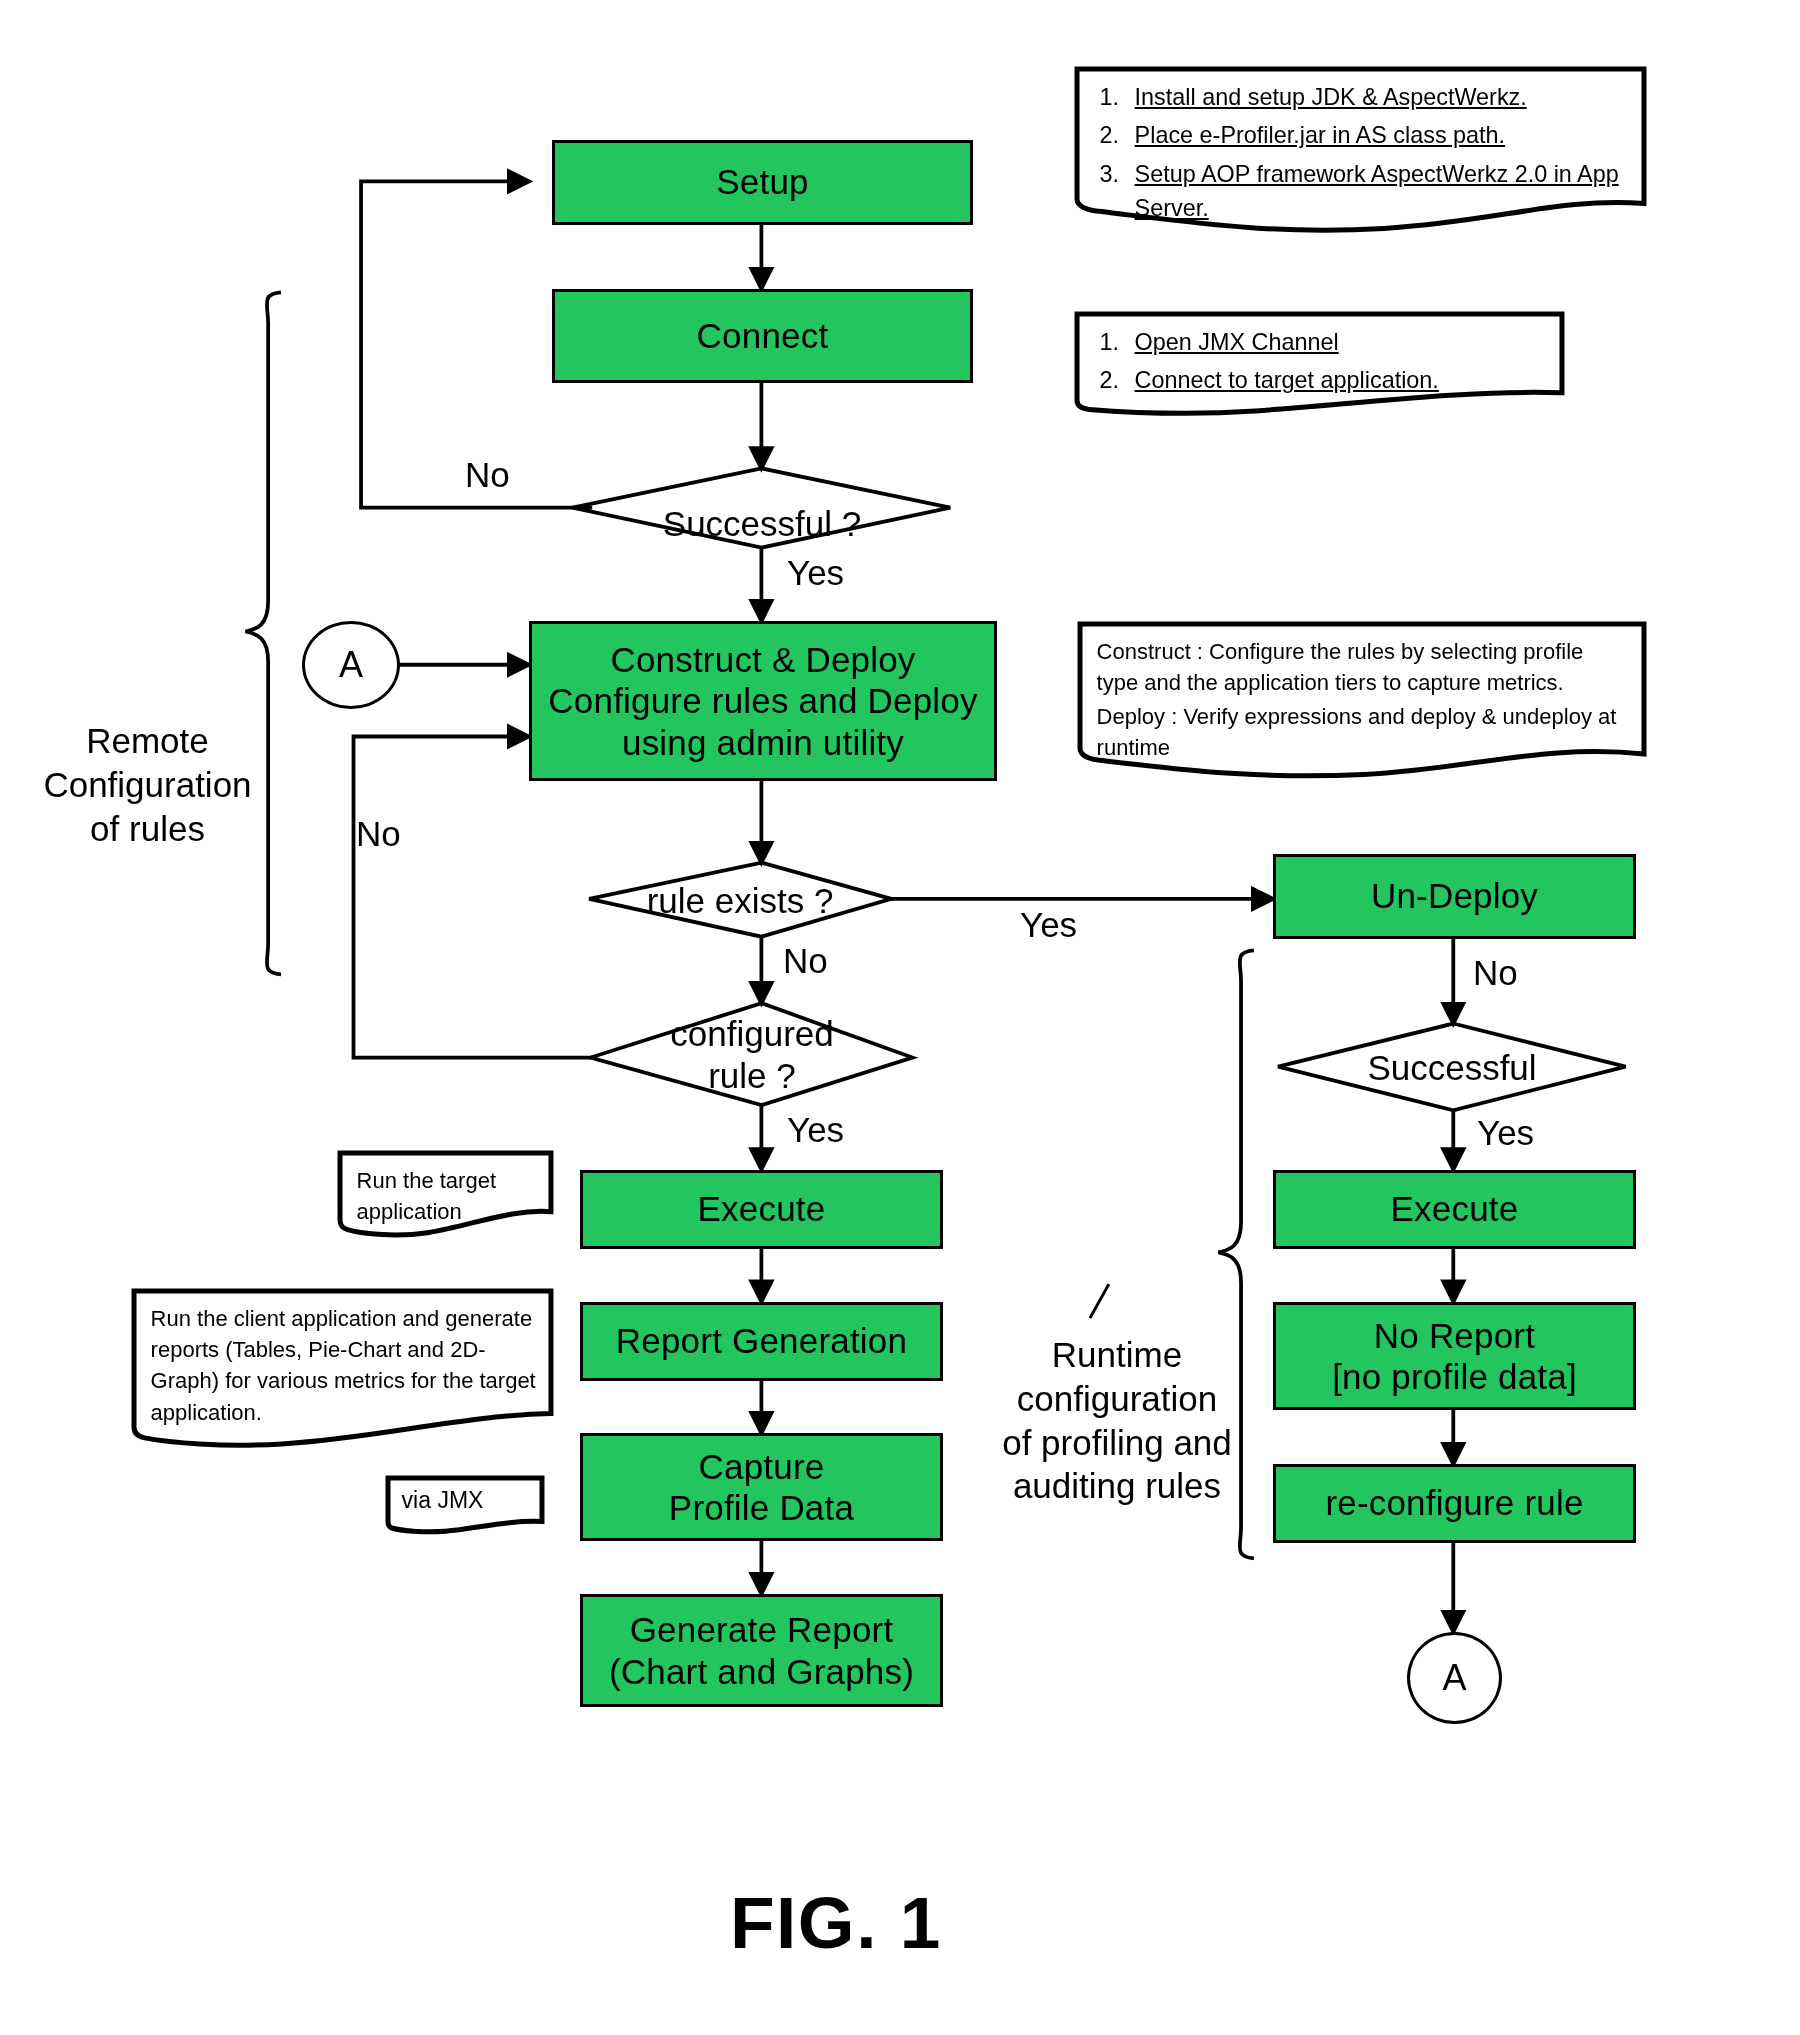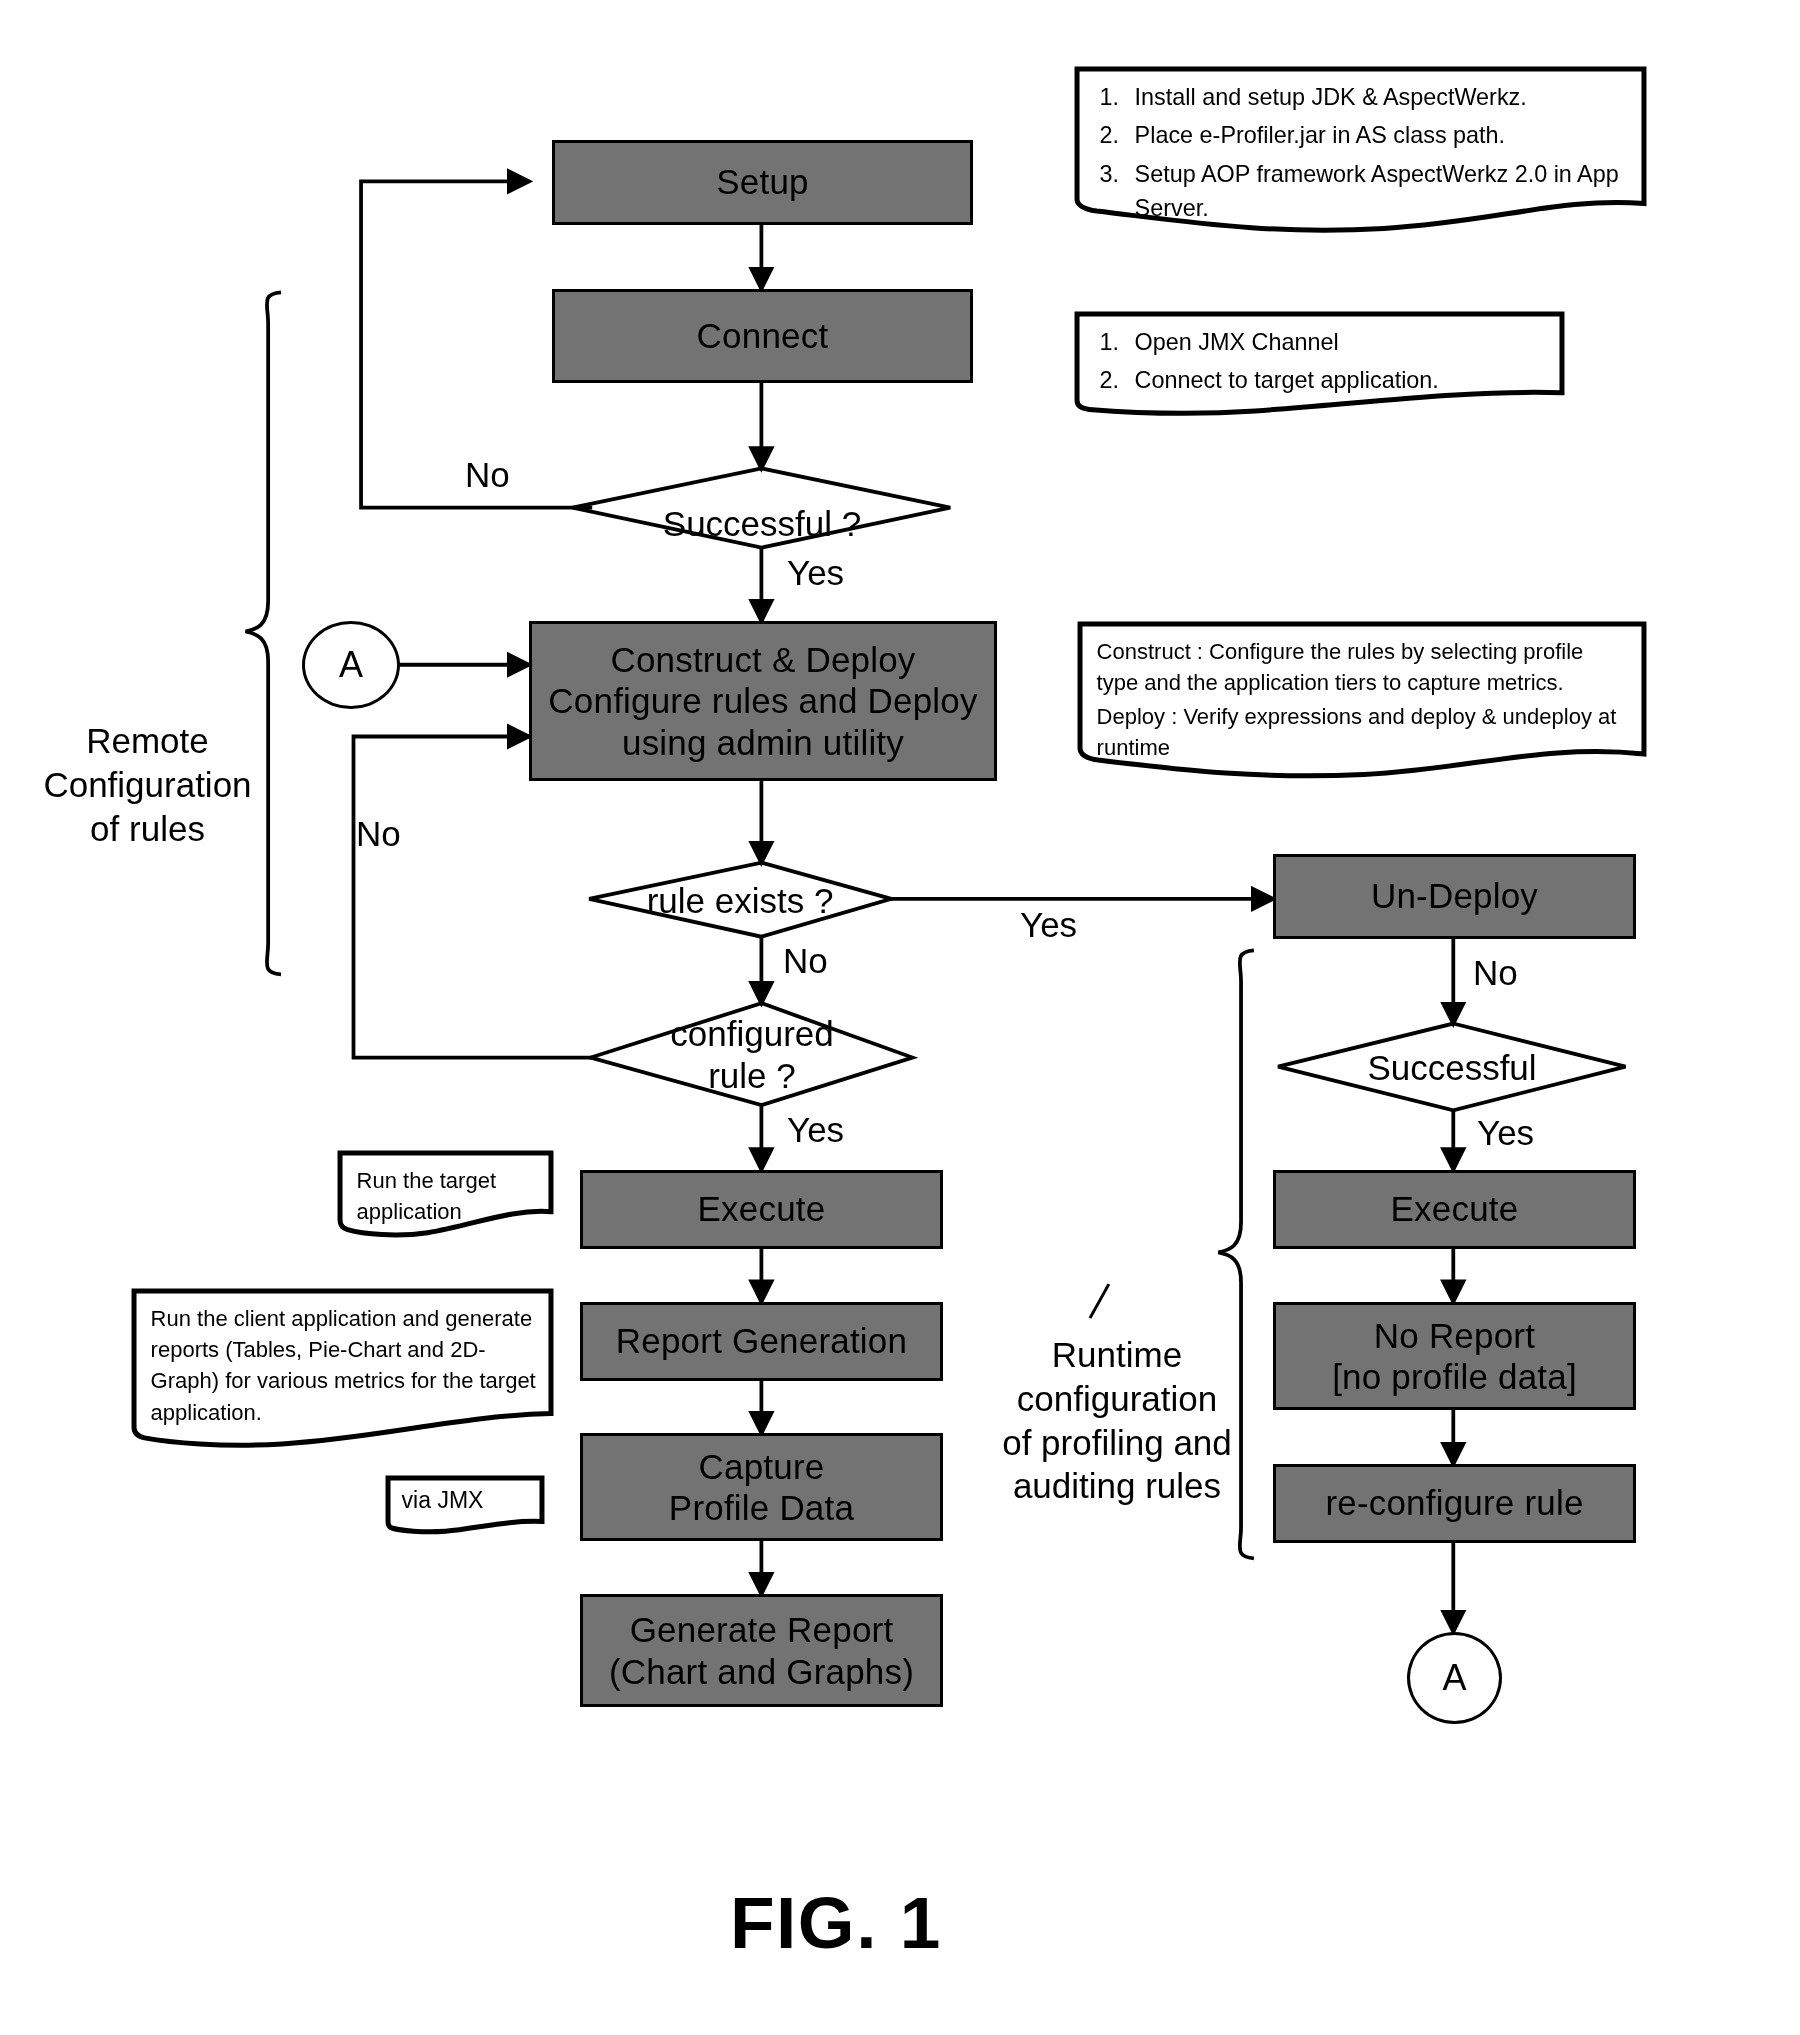--- a/index.html
+++ b/index.html
@@ -23,21 +23,21 @@
     left: 0;
     top: 0;
     width: 1800px;
     height: 2035px;
     pointer-events: none;
   }
   .node {
     position: absolute;
     box-sizing: border-box;
     border: 3.8px solid #000;
-    background: #737373;
+    background: #22c55e;
     display: flex;
     align-items: center;
     justify-content: center;
     text-align: center;
     font-size: 35px;
     line-height: 1.22;
     letter-spacing: 0.2px;
   }
   .node.two-line { line-height: 1.18; }
   .diamond-wrap {
@@ -92,20 +92,21 @@
   }
   .note.small .note-body { font-size: 22px; line-height: 1.42; }
   .note.tiny .note-body { font-size: 23px; padding: 9px 13.6px 6px 16.6px; }
   .note ol {
     margin: 0;
     padding-left: 32px;
   }
   .note ol li {
     padding-left: 9px;
     margin: 0 0 4.5px 0;
+    text-decoration: underline;
   }
   .note p { margin: 0 0 2.3px 0; }
   .note svg.note-shape {
     position: absolute;
     left: 0; top: 0;
     width: 100%;
     height: 100%;
     z-index: 1;
   }
   .fig-caption {

